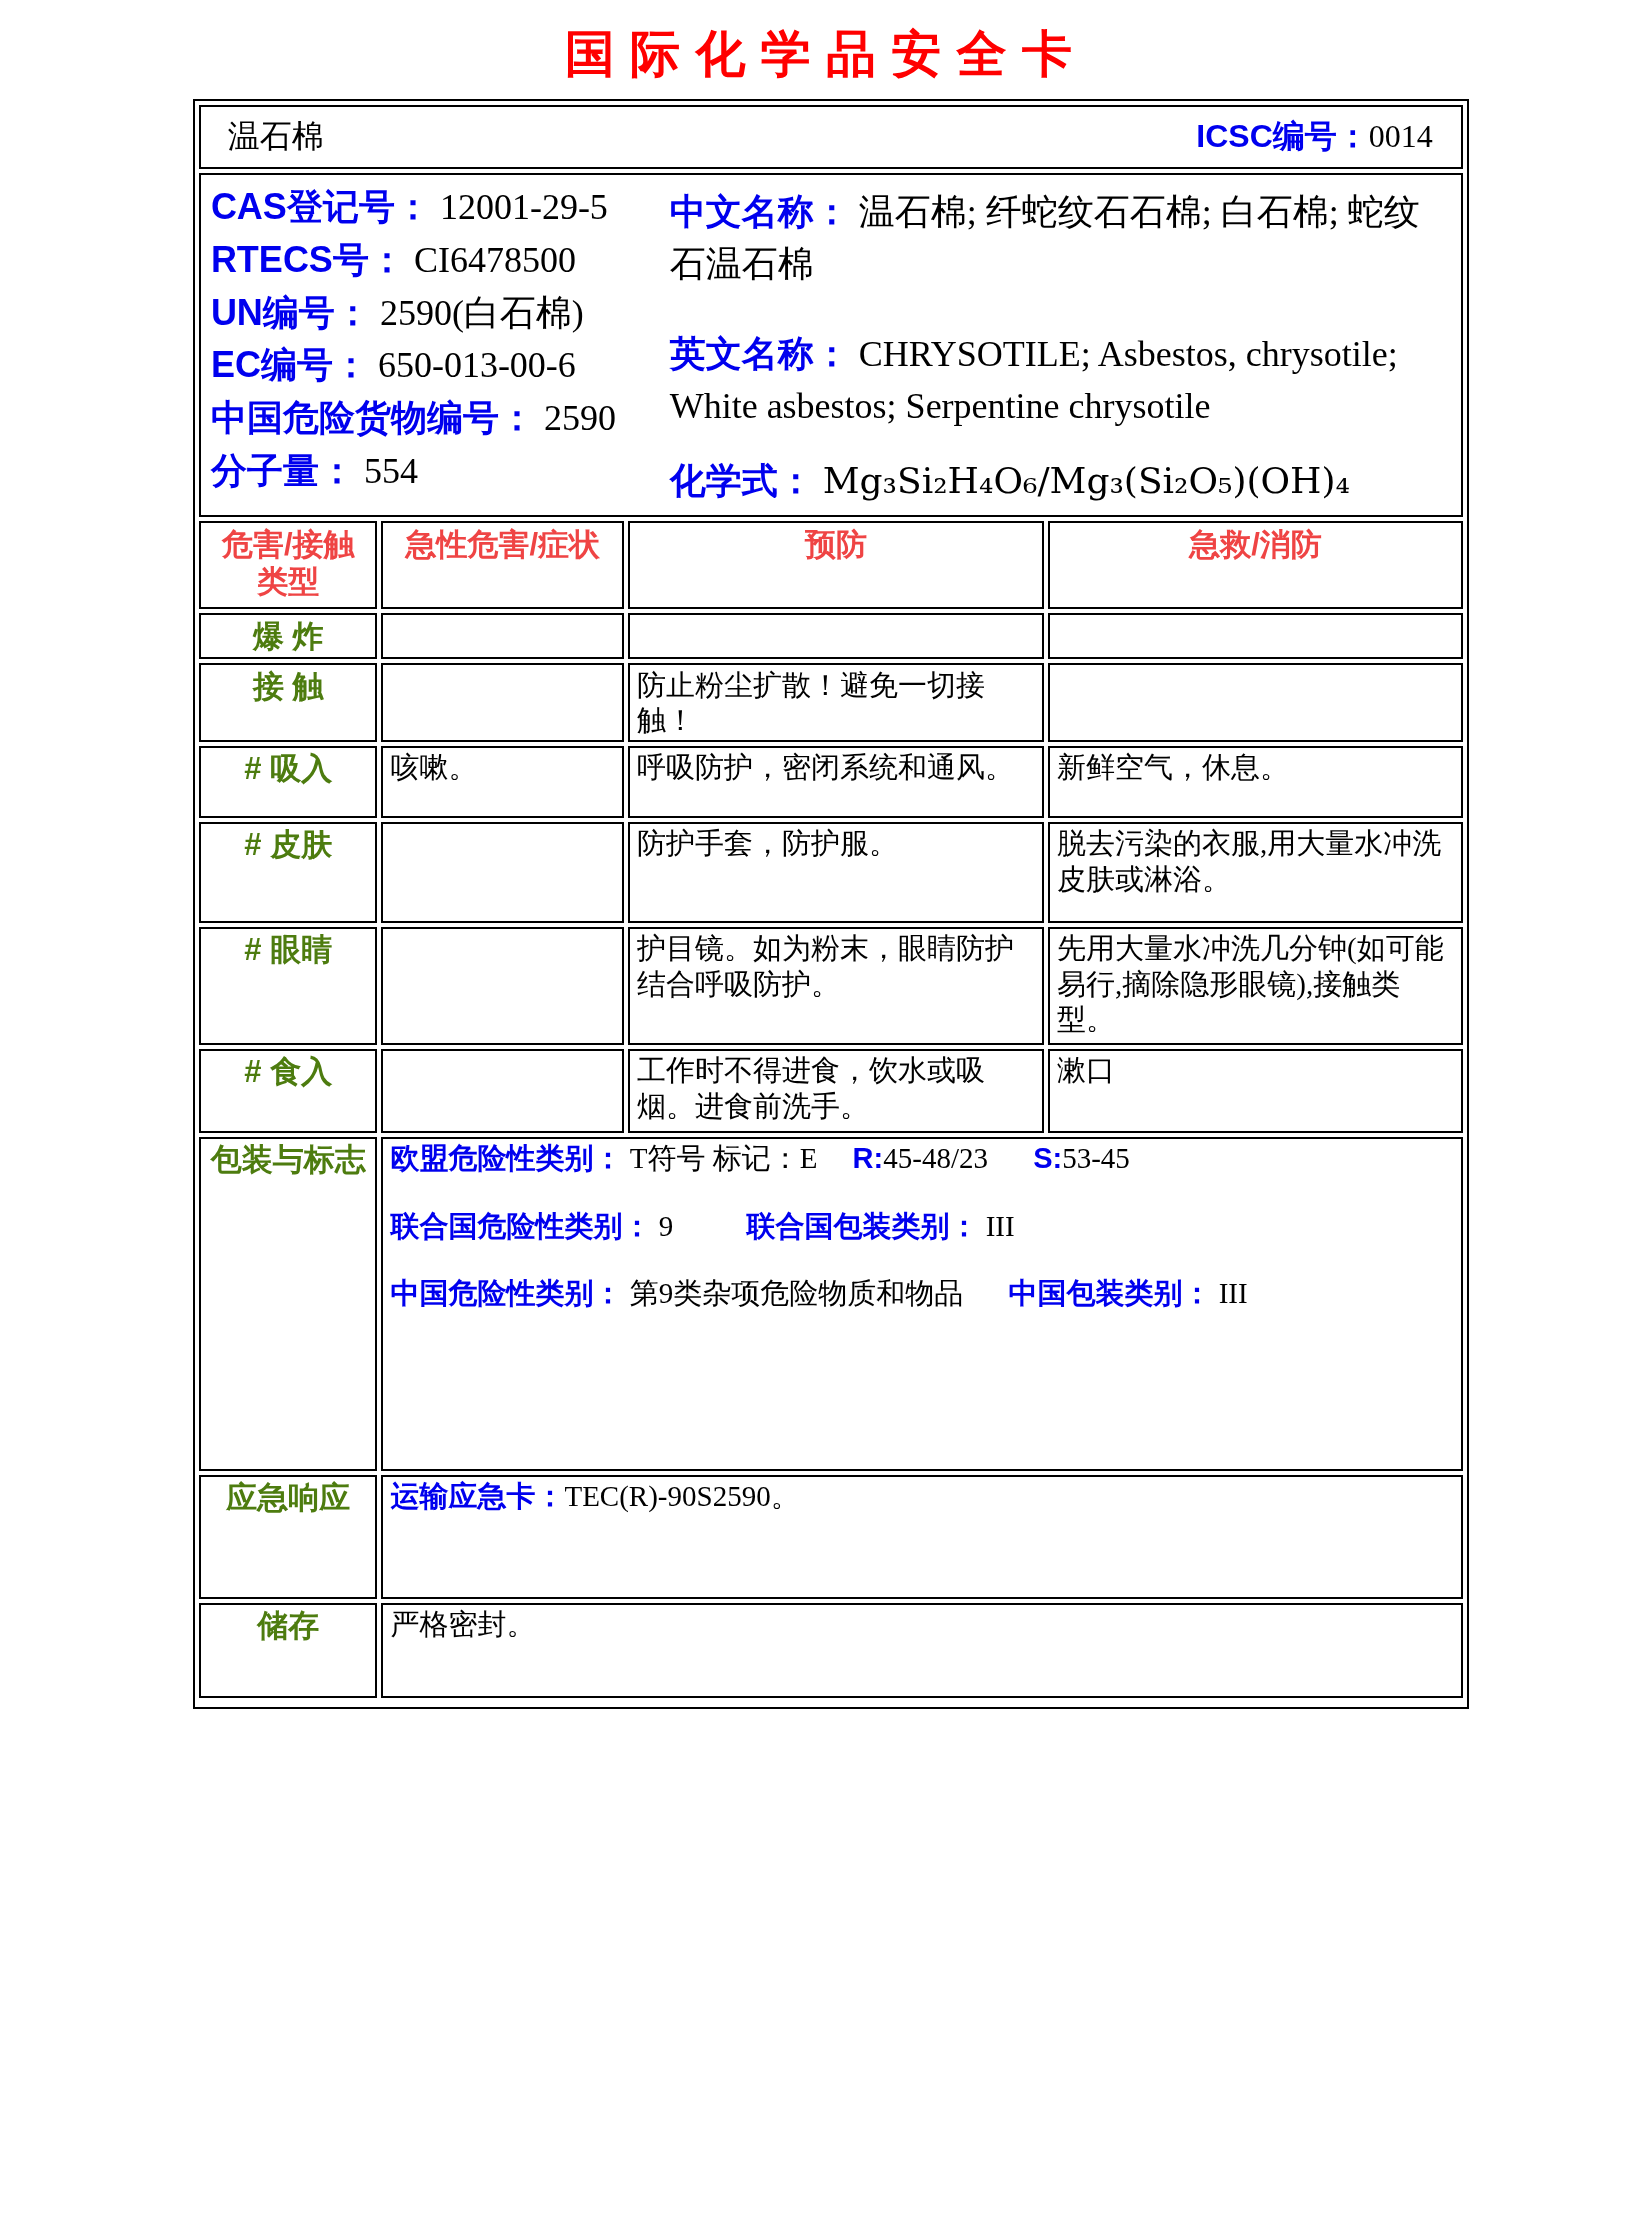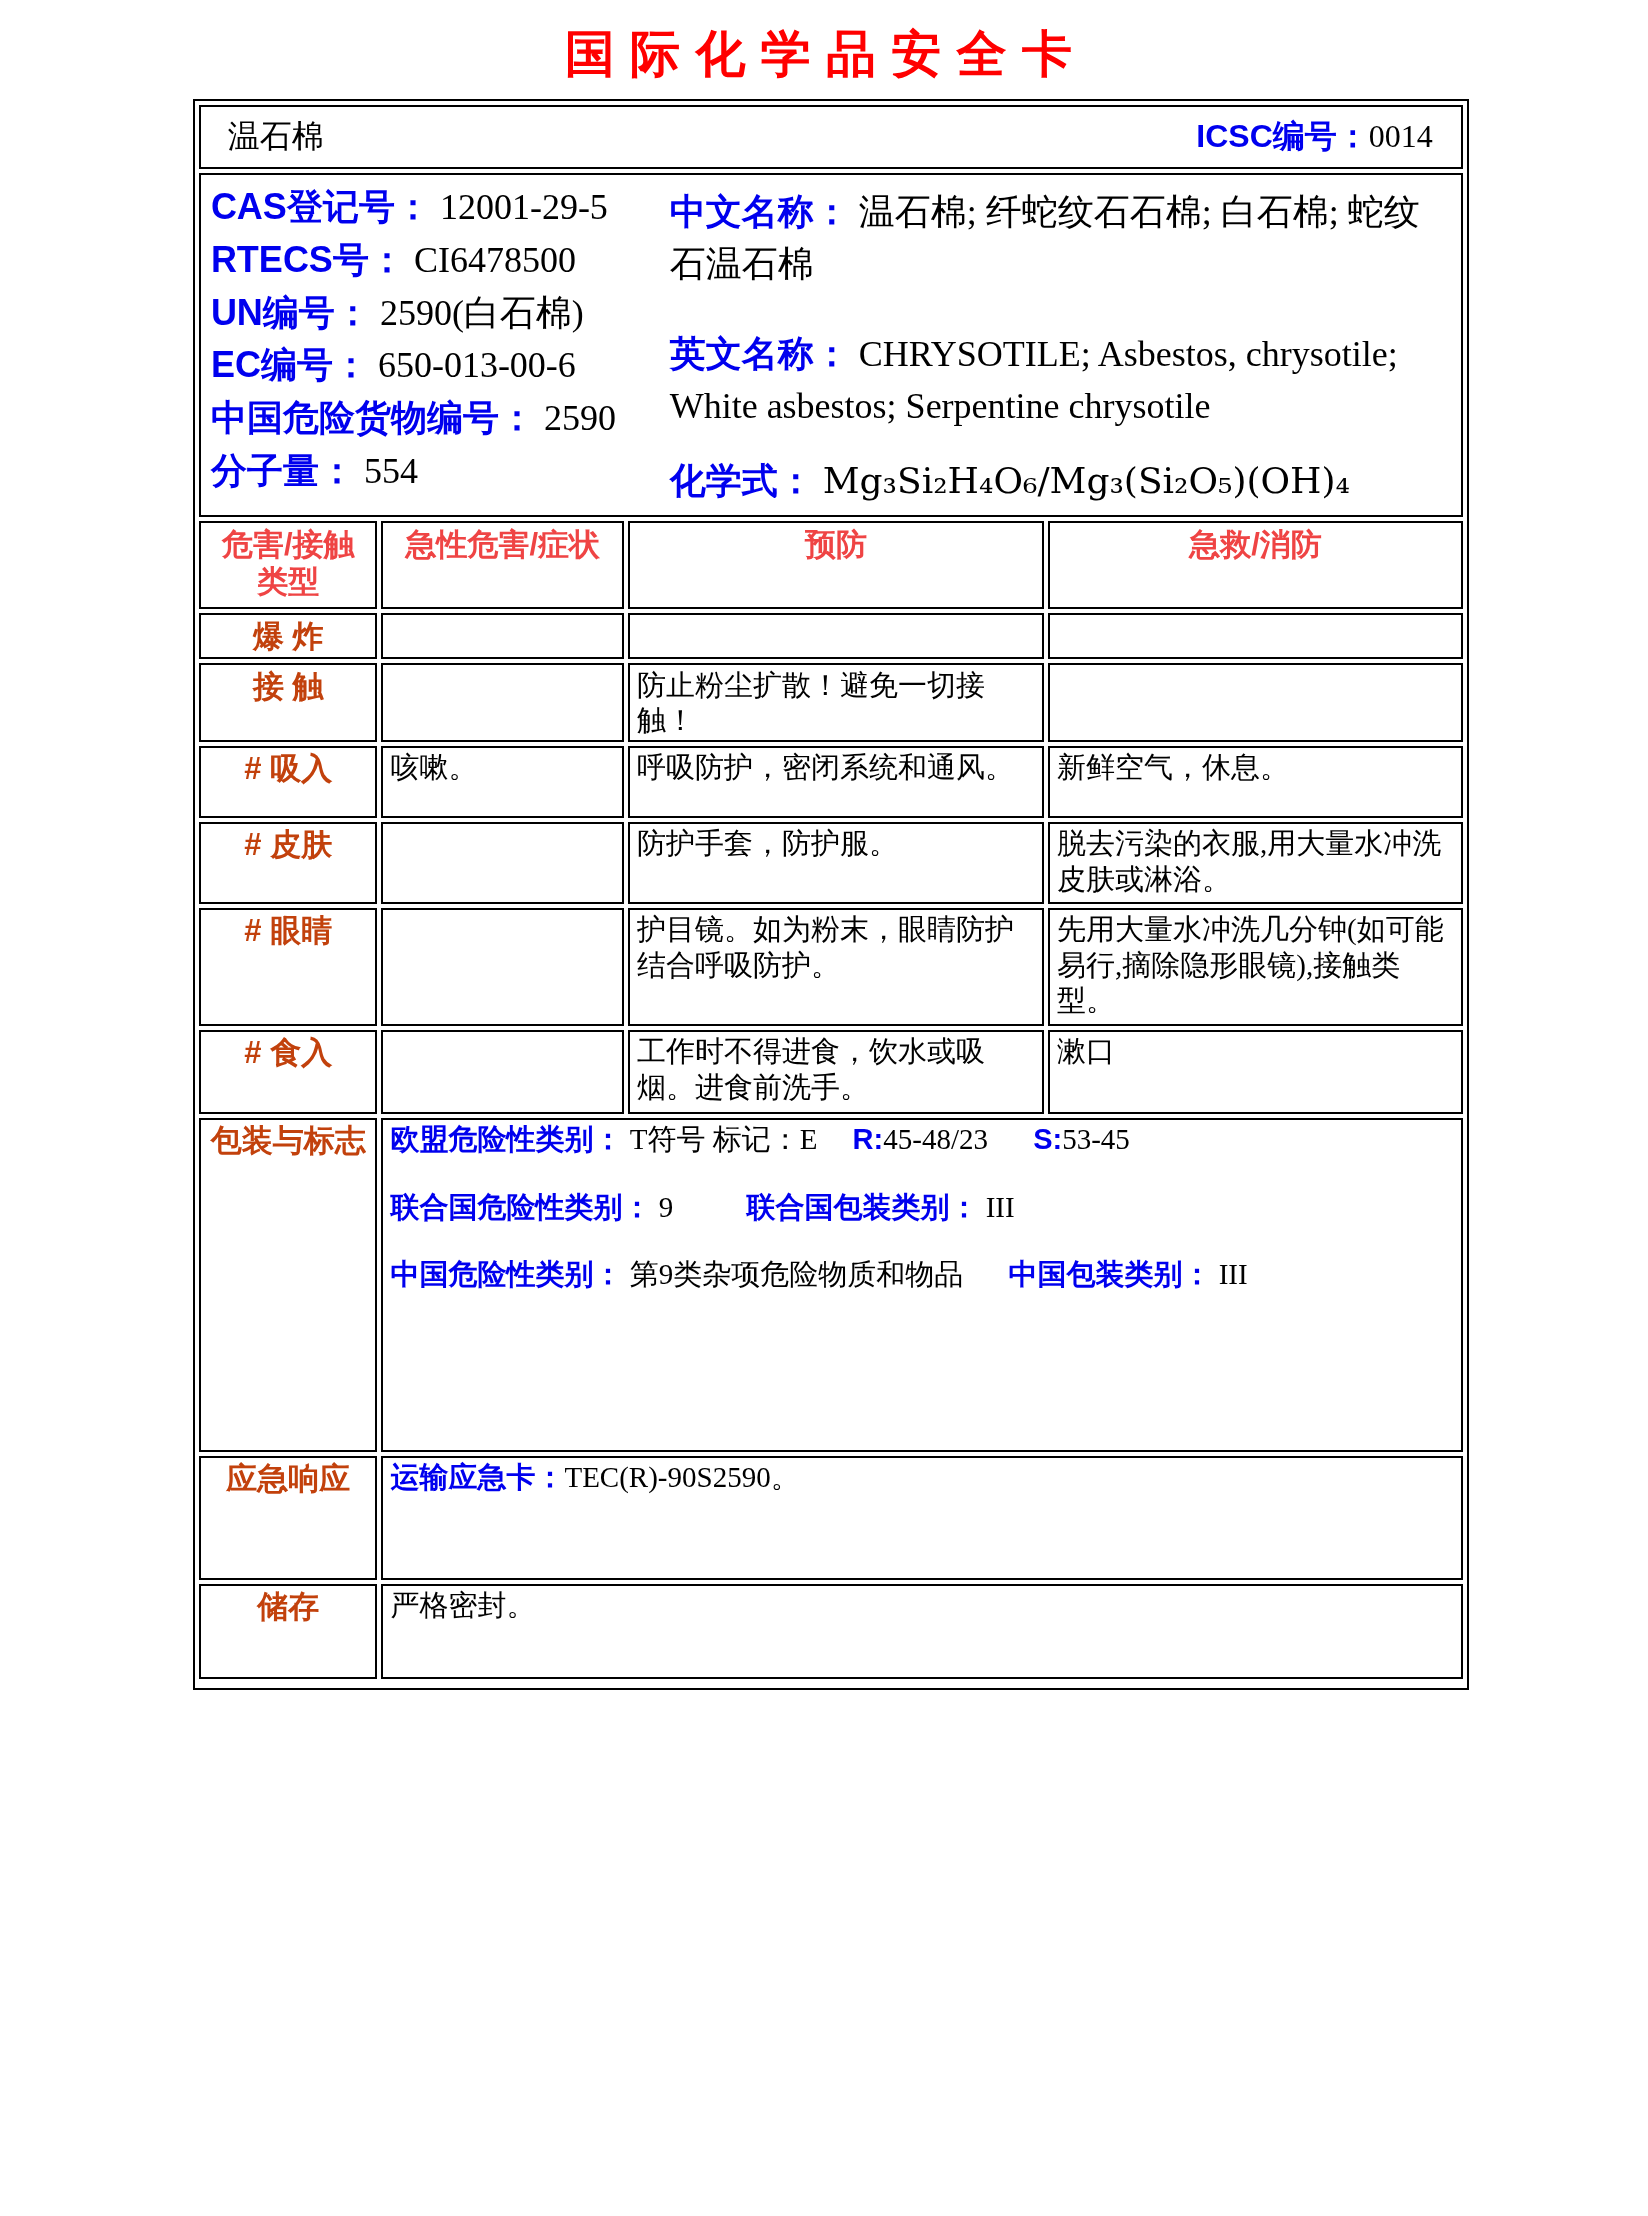--- a/index.html
+++ b/index.html
@@ -52,21 +52,21 @@
     overflow:hidden; word-break:break-word;
   }
   td.hcell {
     text-align:center; vertical-align:middle;
     font-family:"Liberation Sans","DejaVu Sans",sans-serif;
     font-weight:bold; color:#ef4444; font-size:31px; line-height:1.3;
   }
   td.rowlab {
     text-align:center; vertical-align:middle;
     font-family:"Liberation Sans","DejaVu Sans",sans-serif;
-    font-weight:bold; color:#c2410c; font-size:31px;
+    font-weight:bold; color:#4d7c0f; font-size:31px;
   }
   td.bigcell { vertical-align:top; }
   .pk-line { margin-bottom:32px; white-space:nowrap; }
   .pk-line:last-child { margin-bottom:0; }
   .gap-s { margin-left:28px; }
   .gap-m { margin-left:38px; }
   .gap-l { margin-left:66px; }
   .spill-p2 { margin-top:36px; }
 </style>
 </head>
@@ -124,21 +124,21 @@
       <td></td>
       <td>防止粉尘扩散！避免一切接触！</td>
       <td></td>
     </tr>
     <tr style="height:72px">
       <td class="rowlab"># 吸入</td>
       <td>咳嗽。</td>
       <td>呼吸防护，密闭系统和通风。</td>
       <td>新鲜空气，休息。</td>
     </tr>
-    <tr style="height:82px">
+    <tr style="height:101px">
       <td class="rowlab"># 皮肤</td>
       <td></td>
       <td>防护手套，防护服。</td>
       <td>脱去污染的衣服,用大量水冲洗皮肤或淋浴。</td>
     </tr>
     <tr style="height:118px">
       <td class="rowlab"># 眼睛</td>
       <td></td>
       <td>护目镜。如为粉末，眼睛防护结合呼吸防护。</td>
       <td>先用大量水冲洗几分钟(如可能易行,摘除隐形眼镜),接触类型。</td>

